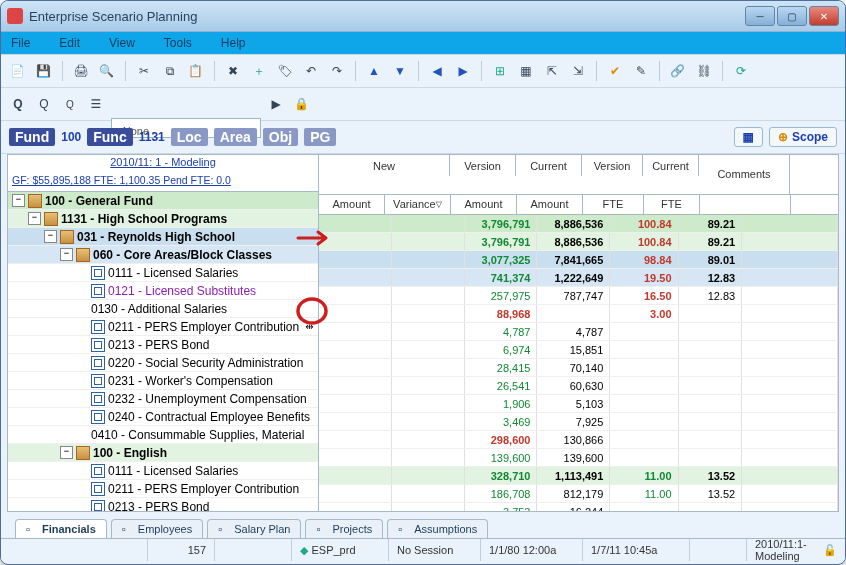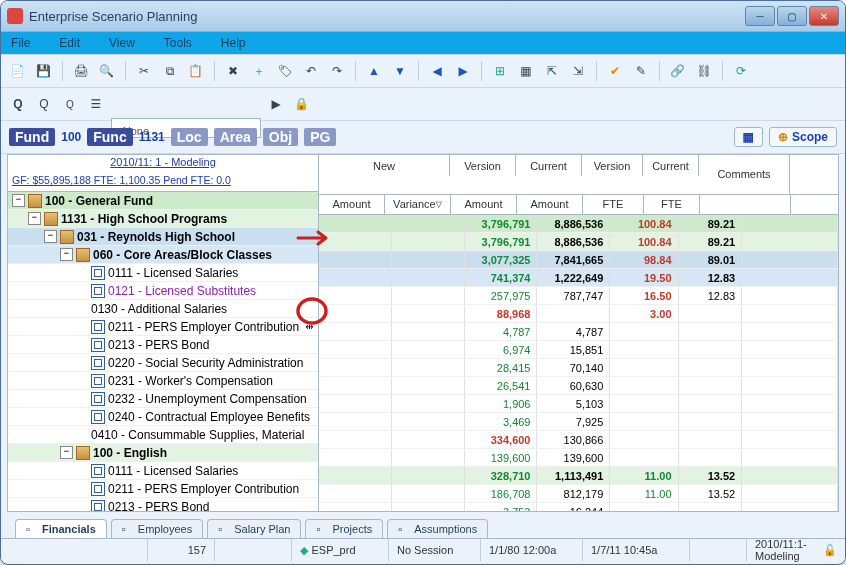--- a/index.html
+++ b/index.html
@@ -416,21 +416,21 @@
             <div class="gc col-w-var"></div>
             <div class="gc col-w-vamt txt-green">3,469</div>
             <div class="gc col-w-camt ">7,925</div>
             <div class="gc col-w-vfte "></div>
             <div class="gc col-w-cfte "></div>
             <div class="gc col-w-com"></div>
           </div>
           <div class="grow bg-white">
             <div class="gc col-w-amt"></div>
             <div class="gc col-w-var"></div>
-            <div class="gc col-w-vamt txt-red">334,600</div>
+            <div class="gc col-w-vamt txt-red">298,600</div>
             <div class="gc col-w-camt ">130,866</div>
             <div class="gc col-w-vfte "></div>
             <div class="gc col-w-cfte "></div>
             <div class="gc col-w-com"></div>
           </div>
           <div class="grow bg-white">
             <div class="gc col-w-amt"></div>
             <div class="gc col-w-var"></div>
             <div class="gc col-w-vamt txt-green">139,600</div>
             <div class="gc col-w-camt ">139,600</div>

